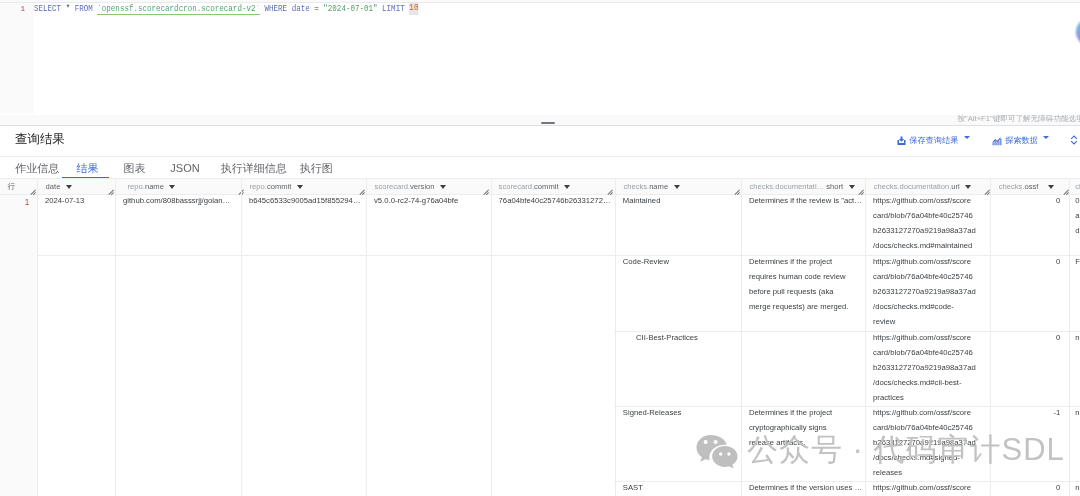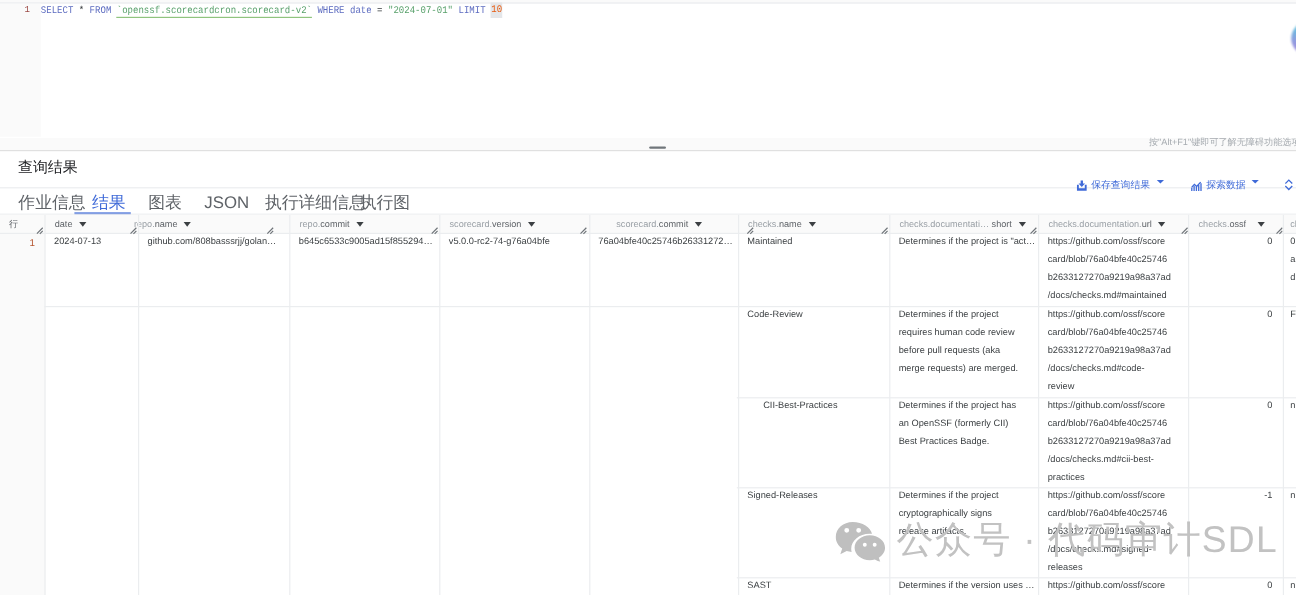--- a/index.html
+++ b/index.html
@@ -30,31 +30,31 @@
   .splitter-line{position:absolute;left:0;top:125px;width:1080px;height:1px;background:#e0e0e0;}
   .grip{position:absolute;left:540.5px;top:6.8px;width:14.5px;height:2.4px;border-radius:1.2px;background:#70767b;}
   .a11y-hint{position:absolute;left:957.5px;top:113px;font-size:7.6px;color:#a6abb0;white-space:nowrap;line-height:12px;}
 
   
   .res-title{position:absolute;left:15.1px;top:131px;font-size:12.4px;color:#202124;line-height:17px;}
   .title-sep{position:absolute;left:0;top:156px;width:1080px;height:1px;background:#ebedef;}
 
   .toolbar{position:absolute;left:0;top:135.5px;width:1080px;height:10px;}
   .tb-btn{position:absolute;top:0;left:896.9px;display:flex;height:10px;color:#3f6ad8;
-          font-size:8.2px;white-space:nowrap;cursor:pointer;line-height:10px;margin-top:14px;}
+          font-size:8.2px;white-space:nowrap;cursor:pointer;line-height:10px;}
   .tb-btn.tb2{left:991.8px;}
   .tb-btn.tb3{left:1069px;top:-1px;}
   .tb-btn .lbl{margin-left:3.4px;}
   .tb-btn .ic{display:flex;align-items:center;}
   .caret{margin-left:5.2px;width:0;height:0;border-left:3.3px solid transparent;
          border-right:3.3px solid transparent;border-top:3.9px solid #3f6ad8;}
 
   
   .tabs{position:absolute;left:0;top:158px;width:1080px;height:20px;}
-  .tab{position:absolute;top:0;height:20px;font-size:14px;color:#5f6368;
+  .tab{position:absolute;top:0;height:20px;font-size:11px;color:#5f6368;
        line-height:20px;white-space:nowrap;cursor:pointer;}
   .tab.active{color:#3f6ad8;text-align:right;}
   .tab-underline{position:absolute;top:177px;height:2px;background:#3f6ad8;}
   .tabs-sep{position:absolute;left:0;top:178px;width:1080px;height:1px;background:#ebedef;}
 
   
   .tablewrap{position:absolute;left:0;top:179px;width:1080px;height:317px;overflow:hidden;background:#fff;}
   .thead{position:absolute;left:0;top:0;width:1080px;height:15px;background:#fafafa;}
   .thead-line{position:absolute;left:0;top:15px;width:1080px;height:1px;background:#ebedef;}
   .th{position:absolute;top:0;height:15px;box-sizing:border-box;
@@ -165,42 +165,42 @@
             <path d="M11 1.6 1.4 11.2M11 6.6 6.2 11.6" stroke="#70757a" stroke-width="2" fill="none"></path>
           </svg></span>
   </div>
   <div class="th" style="left:38px;width:78px">
     <span class="thtxt"><span class="thleaf">date</span></span>
     <span class="thcaret" style="left:27.8px"></span>
     <span class="resz"><svg width="6.2" height="6.6" viewBox="0 0 12 13">
             <path d="M11 1.6 1.4 11.2M11 6.6 6.2 11.6" stroke="#70757a" stroke-width="2" fill="none"></path>
           </svg></span>
   </div>
-  <div class="th" style="left:104px;width:126px">
+  <div class="th" style="left:120px;width:126px">
     <span class="thtxt"><span class="thpre">repo.</span><span class="thleaf">name</span></span>
     <span class="thcaret" style="left:49.3px"></span>
     <span class="resz"><svg width="6.2" height="6.6" viewBox="0 0 12 13">
             <path d="M11 1.6 1.4 11.2M11 6.6 6.2 11.6" stroke="#70757a" stroke-width="2" fill="none"></path>
           </svg></span>
   </div>
   <div class="th" style="left:242px;width:125px">
     <span class="thtxt"><span class="thpre">repo.</span><span class="thleaf">commit</span></span>
     <span class="thcaret" style="left:54.8px"></span>
     <span class="resz"><svg width="6.2" height="6.6" viewBox="0 0 12 13">
             <path d="M11 1.6 1.4 11.2M11 6.6 6.2 11.6" stroke="#70757a" stroke-width="2" fill="none"></path>
           </svg></span>
   </div>
   <div class="th" style="left:367px;width:124px">
     <span class="thtxt"><span class="thpre">scorecard.</span><span class="thleaf">version</span></span>
     <span class="thcaret" style="left:72.9px"></span>
     <span class="resz"><svg width="6.2" height="6.6" viewBox="0 0 12 13">
             <path d="M11 1.6 1.4 11.2M11 6.6 6.2 11.6" stroke="#70757a" stroke-width="2" fill="none"></path>
           </svg></span>
   </div>
-  <div class="th" style="left:506px;width:124px">
+  <div class="th" style="left:491px;width:124px">
     <span class="thtxt"><span class="thpre">scorecard.</span><span class="thleaf">commit</span></span>
     <span class="thcaret" style="left:72.9px"></span>
     <span class="resz"><svg width="6.2" height="6.6" viewBox="0 0 12 13">
             <path d="M11 1.6 1.4 11.2M11 6.6 6.2 11.6" stroke="#70757a" stroke-width="2" fill="none"></path>
           </svg></span>
   </div>
   <div class="th" style="left:615.8px;width:126px">
     <span class="thtxt"><span class="thpre">checks.</span><span class="thleaf">name</span></span>
     <span class="thcaret" style="left:57.8px"></span>
     <span class="resz"><svg width="6.2" height="6.6" viewBox="0 0 12 13">
@@ -244,21 +244,21 @@
   <div class="vline" style="left:1068.6px;top:0;height:317px"></div>
 
   <div class="rn" style="top:17.3px">1</div>
   <div class="td" style="left:45px;top:15.3px;width:68px">2024-07-13</div>
   <div class="td" style="left:123px;top:15.3px;width:116px">github.com/808basssrjj/golan…</div>
   <div class="td" style="left:249px;top:15.3px;width:115px">b645c6533c9005ad15f855294…</div>
   <div class="td" style="left:374px;top:15.3px;width:114px">v5.0.0-rc2-74-g76a04bfe</div>
   <div class="td" style="left:498.6px;top:15.3px;width:114px">76a04bfe40c25746b26331272…</div>
 
   <div class="td" style="left:622.8px;top:15.3px;width:116px">Maintained</div>
-  <div class="td" style="left:748.9px;top:15.3px;width:114px">Determines if the project is "act…</div>
+  <div class="td" style="left:748.9px;top:15.3px;width:114px">Determines if the review is "act…</div>
   <div class="td" style="left:873.1px;top:15.3px;width:116px">https://github.com/ossf/score
 card/blob/76a04bfe40c25746
 b2633127270a9219a98a37ad
 /docs/checks.md#maintained</div>
   <div class="td r" style="left:991px;top:15.3px;width:69.4px">0</div>
   <div class="td" style="left:1075.3px;top:15.3px;width:20px">0
 a
 d</div>
 
   <div class="hline" style="left:37px;top:76px;width:1043px"></div>
@@ -270,23 +270,20 @@
   <div class="td" style="left:873.1px;top:76.3px;width:116px">https://github.com/ossf/score
 card/blob/76a04bfe40c25746
 b2633127270a9219a98a37ad
 /docs/checks.md#code-
 review</div>
   <div class="td r" style="left:991px;top:76.3px;width:69.4px">0</div>
   <div class="td" style="left:1075.3px;top:76.3px;width:20px">F</div>
 
   <div class="hline" style="left:614px;top:152px;width:466px"></div>
   <div class="td" style="left:636px;top:152.3px;width:116px">CII-Best-Practices</div>
-  <div class="td" style="left:748.9px;top:152.3px;width:114px">Determines if the project has
-an OpenSSF (formerly CII)
-Best Practices Badge.</div>
   <div class="td" style="left:873.1px;top:152.3px;width:116px">https://github.com/ossf/score
 card/blob/76a04bfe40c25746
 b2633127270a9219a98a37ad
 /docs/checks.md#cii-best-
 practices</div>
   <div class="td r" style="left:991px;top:152.3px;width:69.4px">0</div>
   <div class="td" style="left:1075.3px;top:152.3px;width:20px">n</div>
 
   <div class="hline" style="left:614px;top:227px;width:466px"></div>
   <div class="td" style="left:622.8px;top:227.3px;width:116px">Signed-Releases</div>

